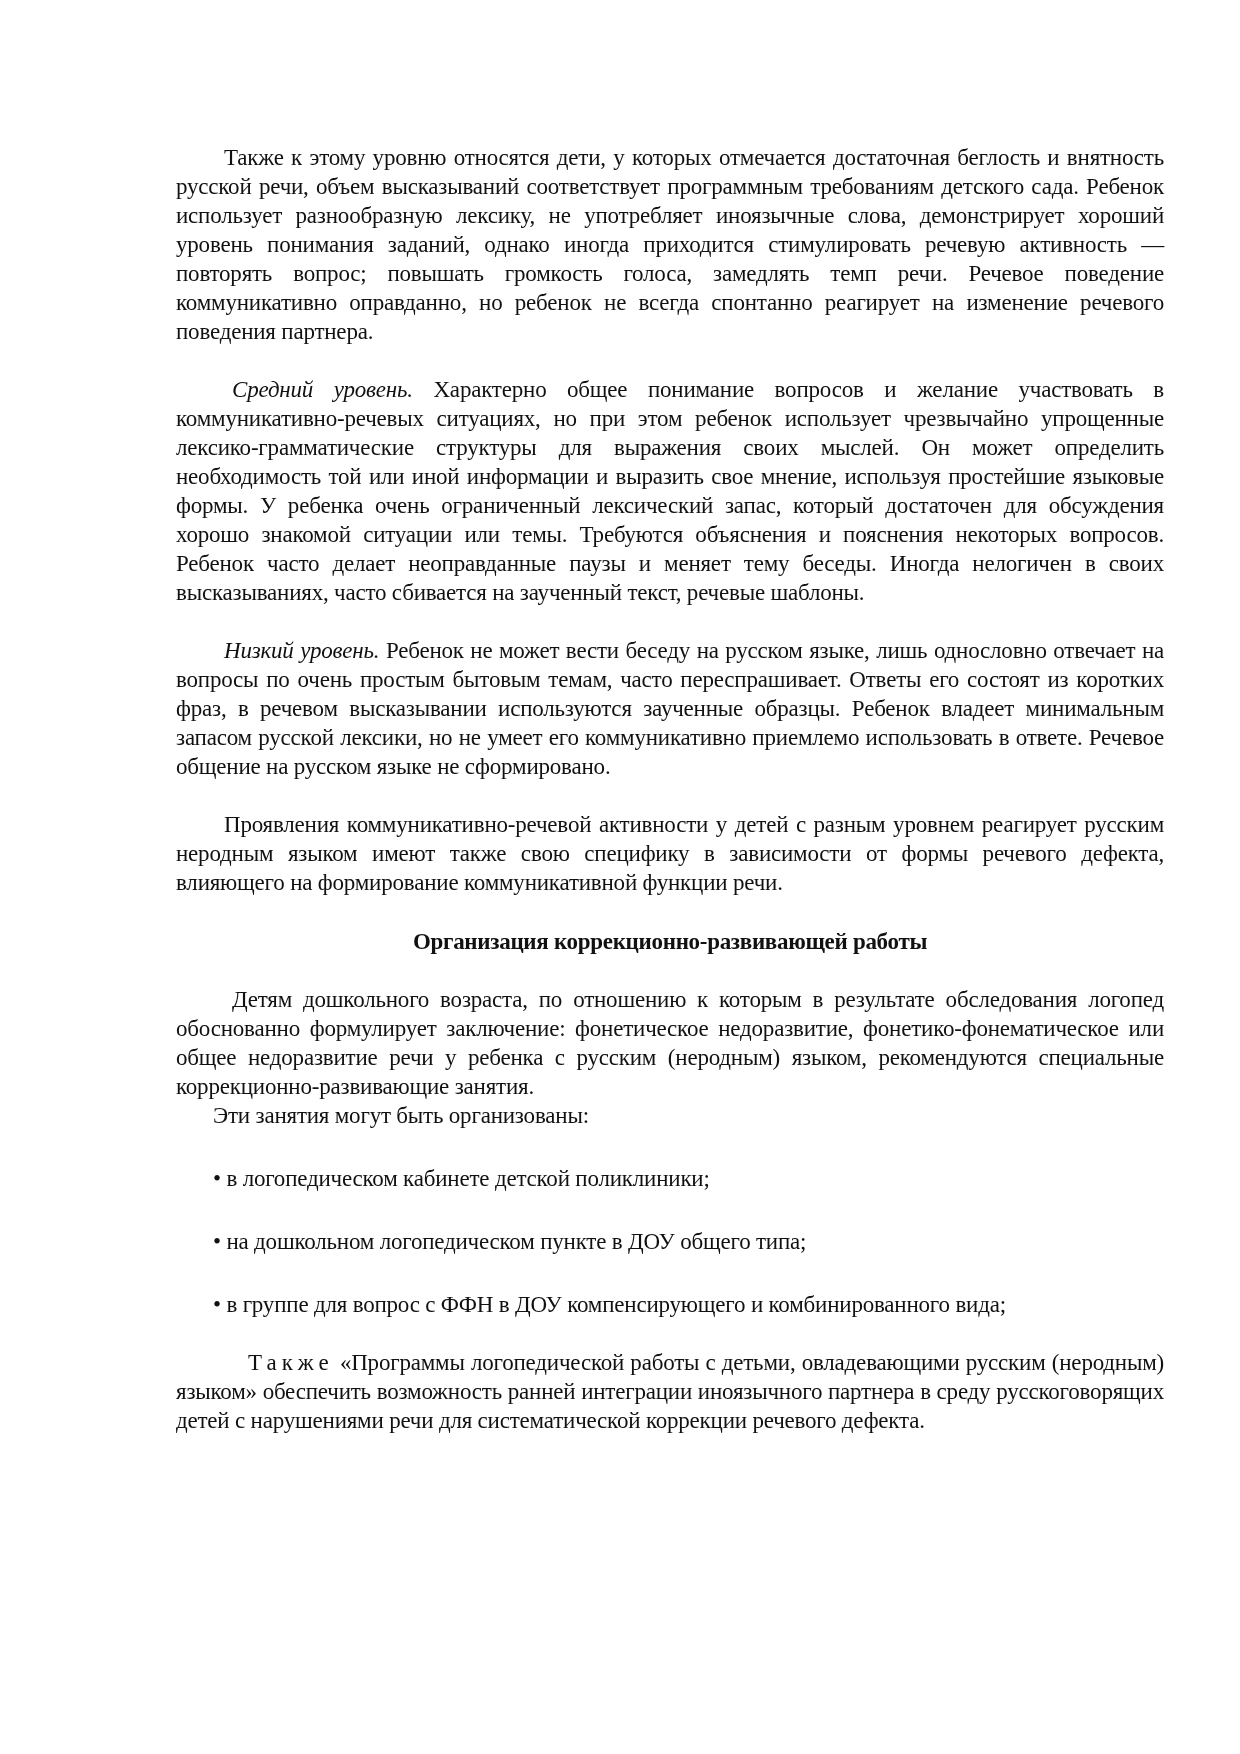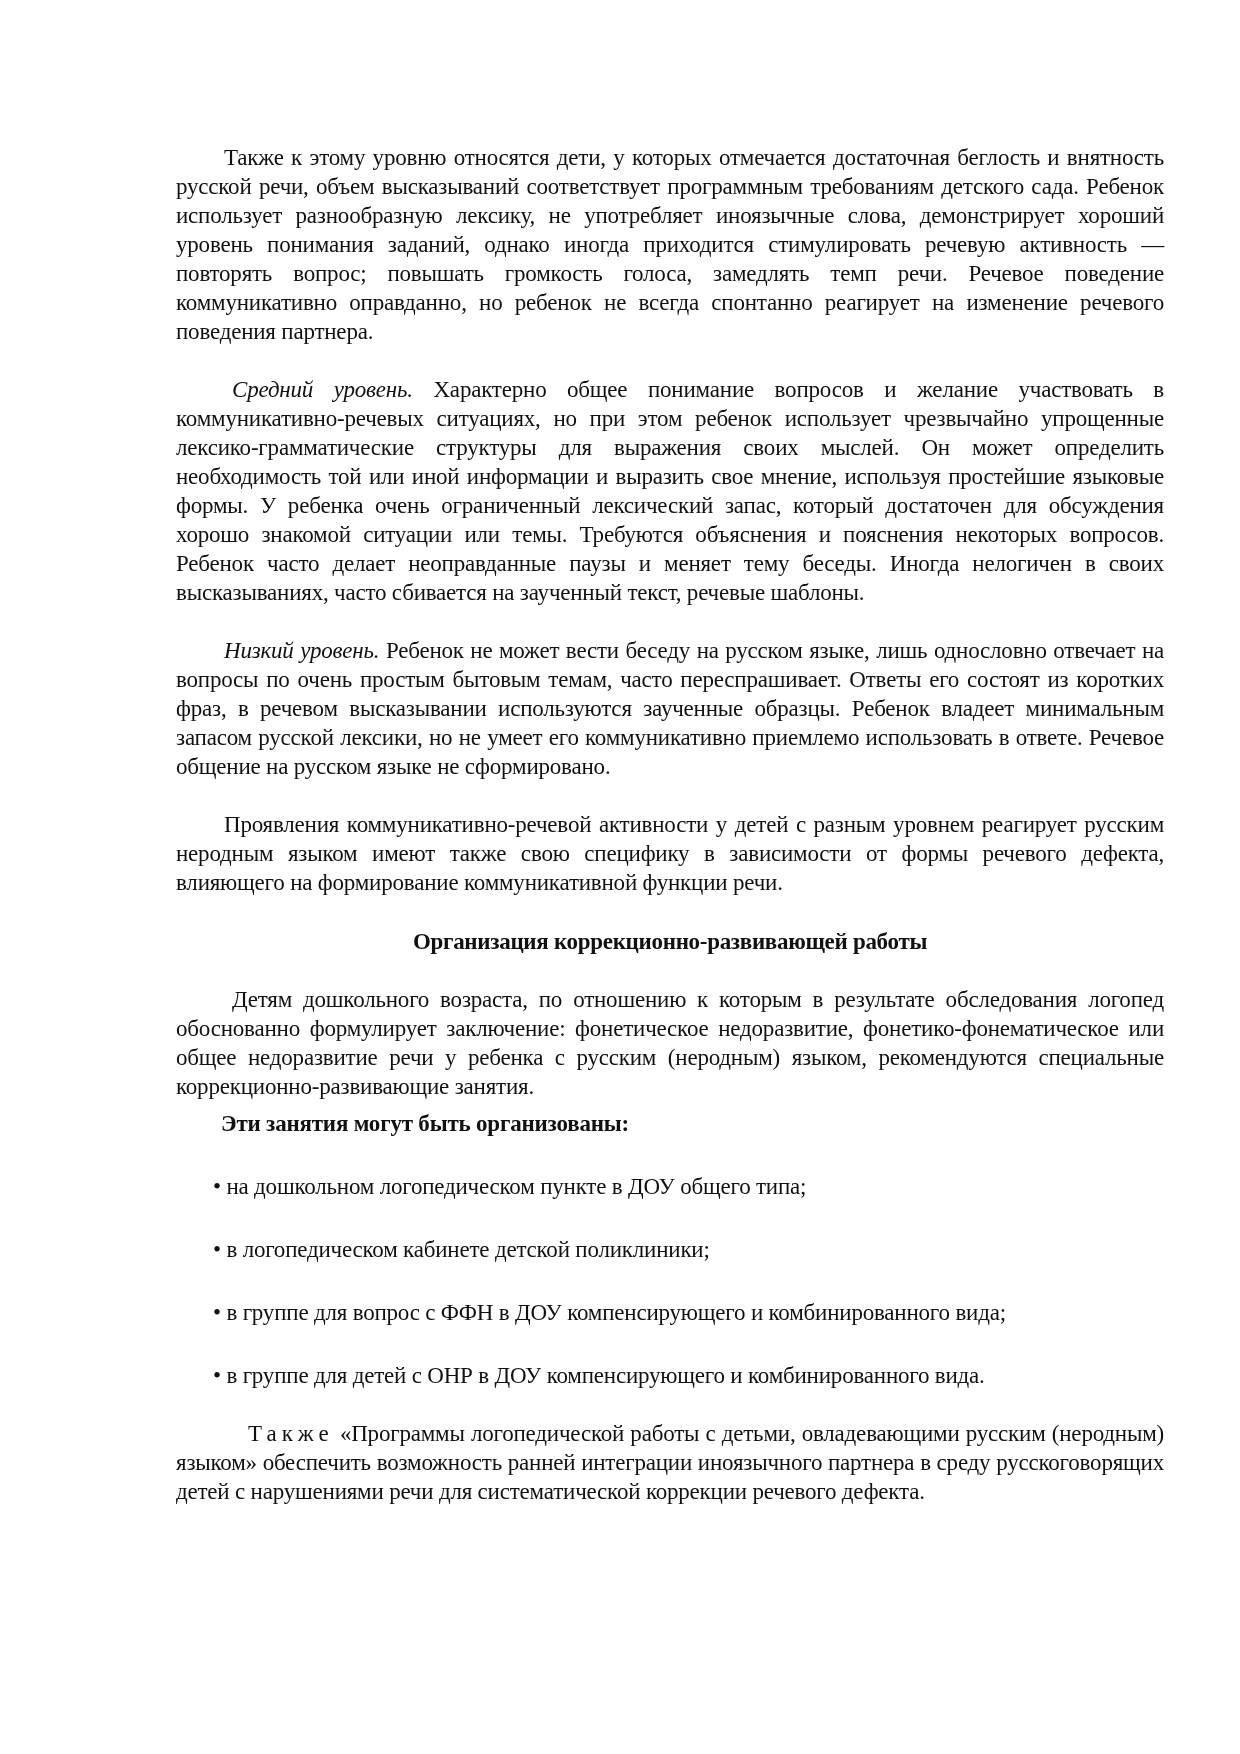--- a/index.html
+++ b/index.html
@@ -36,24 +36,23 @@
       font-size: 23px;
       line-height: 29px;
       font-weight: bold;
       text-align: center;
       margin: 30px 0 0 0;
       letter-spacing: -0.3px;
     }
     .plain {
       font-size: 23px;
       line-height: 29px;
-      margin: 8px;
+      margin: 0;
       padding-left: 37px;
       letter-spacing: -0.2px;
-      font-weight: bold;
     }
     .list { margin: 0; padding: 0; list-style: none; }
     .list li {
       font-size: 23px;
       line-height: 29px;
       padding-left: 37px;
       margin-top: 34px;
       letter-spacing: -0.2px;
     }
     .spaced { letter-spacing: 5px; }
@@ -72,21 +71,20 @@
 
   <p class="p indent gap-lg">Проявления коммуникативно-речевой активности у детей с разным уровнем реагирует русским неродным языком имеют также свою специфику в зависимости от формы речевого дефекта, влияющего на формирование коммуникативной функции речи.</p>
 
   <h2 class="heading">Организация коррекционно-развивающей работы</h2>
 
   <p class="p indent-wide gap-lg">Детям дошкольного возраста, по отношению к которым в результате обследования логопед обоснованно формулирует заключение: фонетическое недоразвитие, фонетико-фонематическое или общее недоразвитие речи у ребенка с русским (неродным) языком, рекомендуются специальные коррекционно-развивающие занятия.</p>
 
   <p class="plain gap-lg">Эти занятия могут быть организованы:</p>
 
   <ul class="list">
+    <li><span>•</span> <span>в логопедическом кабинете детской поликлиники;</span></li>
     <li><span>•</span> <span>на дошкольном логопедическом пункте в ДОУ общего типа;</span></li>
-    <li><span>•</span> <span>в логопедическом кабинете детской поликлиники;</span></li>
     <li><span>•</span> <span>в группе для вопрос с ФФН в ДОУ компенсирующего и комбинированного вида;</span></li>
-    <li><span>•</span> <span>в группе для детей с ОНР в ДОУ компенсирующего и комбинированного вида.</span></li>
   </ul>
 
   <p class="p gap-lg" style="text-indent:72px;"><span class="spaced">Также</span><span> «Программы логопедической работы с детьми, овладевающими русским (неродным) языком» обеспечить возможность ранней интеграции иноязычного партнера в среду русскоговорящих детей с нарушениями речи для систематической коррекции речевого дефекта.</span></p>
 
 </div>
 
 </body></html>

